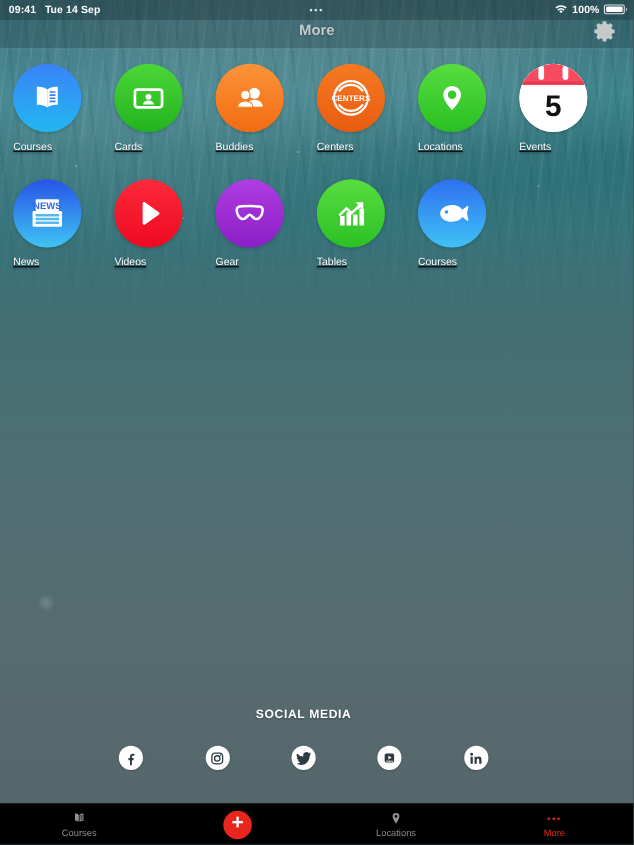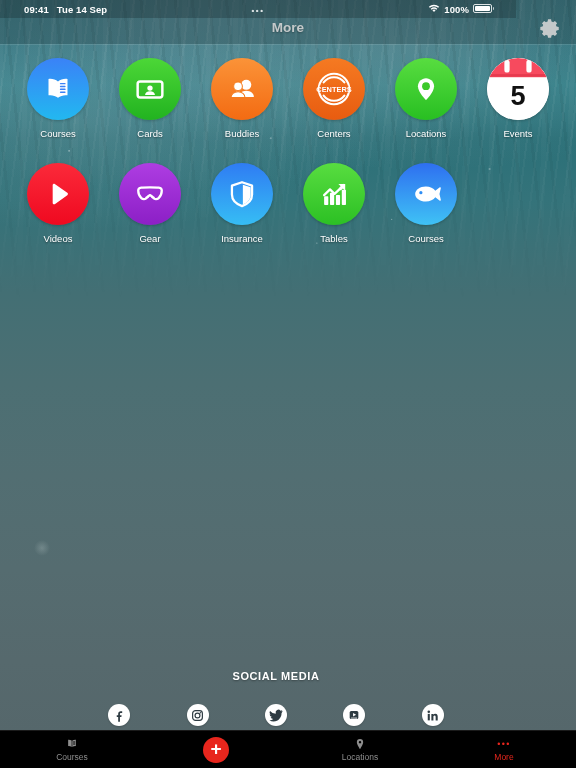--- a/index.html
+++ b/index.html
@@ -59,23 +59,23 @@
   }
   .bg-blob {
     position: absolute; left: 34px; top: 540px; width: 16px; height: 16px;
     border-radius: 50%;
     background: radial-gradient(circle, rgba(190,205,205,0.28) 0%, rgba(190,205,205,0) 70%);
     pointer-events: none;
   }
 
   
   .statusbar {
-    position: absolute; left: 0; top: 0; width: 516px; height: 18px;
+    position: absolute; left: 0; top: 0; width: 576px; height: 18px;
     display: flex; align-items: center;
-    padding: 0 24px;
+    padding: 0 8px;
     color: #ffffff;
     font-size: 9.5px; font-weight: bold;
     letter-spacing: 0.1px;
     background: rgba(20,36,40,0.30);
     z-index: 6;
   }
   .sb-left { display: flex; align-items: center; gap: 8px; }
   .sb-center { position: absolute; left: 0; right: 0; text-align: center; pointer-events: none; }
   .sb-dots { letter-spacing: 1.6px; font-size: 8px; color: #dfe6e8; }
   .sb-right { margin-left: auto; display: flex; align-items: flex-start; gap: 4px; }
@@ -118,39 +118,40 @@
   
   .grid {
     position: absolute; left: 0; top: 58px; width: 576px;
     display: grid;
     grid-template-columns: repeat(6, 1fr);
     row-gap: 24px;
     padding: 0 12px;
     z-index: 3;
   }
   .tile {
-    display: flex; flex-direction: column; align-items: center;
+    display: flex; flex-direction: column; align-items: flex-start;
     cursor: pointer;
+    text-decoration: underline;
   }
   .tile-ico {
     width: 62px; height: 62px; border-radius: 50%;
     display: flex; align-items: center; justify-content: center;
     box-shadow: 0 1px 3px rgba(0,0,0,0.22);
     overflow: hidden;
   }
   .tile-lbl {
     margin-top: 8px;
     color: #ffffff; font-size: 9.5px;
     text-shadow: 0 1px 2px rgba(0,0,0,0.45);
     white-space: nowrap;
   }
 
   
   .social {
-    position: absolute; left: 0; top: 670px; width: 524px;
+    position: absolute; left: 0; top: 644px; width: 524px;
     z-index: 3;
     padding-left: 28px;
   }
   .social-title {
     text-align: center; color: #ffffff;
     font-size: 11px; font-weight: bold; letter-spacing: 0.6px;
     text-shadow: 0 1px 2px rgba(0,0,0,0.35);
   }
   .social-row {
     margin-top: 22px;
@@ -323,20 +324,35 @@
             <rect x="0" y="10.4" width="40" height="1.6" fill="#e63a4e"></rect>
             <rect x="11.2" y="1.2" width="3.4" height="8.2" rx="1.7" fill="#ffffff"></rect>
             <rect x="25.4" y="1.2" width="3.4" height="8.2" rx="1.7" fill="#ffffff"></rect>
           </g>
           <text x="20" y="30.6" text-anchor="middle" fill="#111111" font-family="Liberation Sans, sans-serif" font-size="17.5" font-weight="bold">5</text>
         </svg>
       </div>
       <div class="tile-lbl">Events</div>
     </div>
 
+    <div class="tile">
+      <div class="tile-ico" style="background:linear-gradient(180deg,#2753e8 0%,#3fc4f2 100%);">
+        <svg viewBox="0 0 40 40" width="40" height="40">
+          <rect x="9.4" y="7.2" width="21.2" height="10.6" rx="1" fill="#ffffff"></rect>
+          <text x="20" y="15.6" text-anchor="middle" fill="#2f6ae8" font-family="Liberation Sans, sans-serif" font-size="8.6" font-weight="bold">NEWS</text>
+          <rect x="6.6" y="17.8" width="26.8" height="14.4" rx="1.2" fill="#ffffff"></rect>
+          <g fill="#56b8ef">
+            <rect x="9.2" y="20.6" width="21.6" height="2.2" rx="0.8"></rect>
+            <rect x="9.2" y="24" width="21.6" height="2.2" rx="0.8"></rect>
+            <rect x="9.2" y="27.4" width="21.6" height="2.2" rx="0.8"></rect>
+          </g>
+        </svg>
+      </div>
+      <div class="tile-lbl">News</div>
+    </div>
 
     <div class="tile">
       <div class="tile-ico" style="background:linear-gradient(180deg,#fb2a3a 0%,#ef0920 100%);">
         <svg viewBox="0 0 40 40" width="38" height="38">
           <path fill="#fff" d="M14.4 10.6c0-1.1 1.2-1.8 2.2-1.2l13.2 9.4c.9.6.9 1.9 0 2.5l-13.2 9.4c-1 .6-2.2-.1-2.2-1.2z"></path>
         </svg>
       </div>
       <div class="tile-lbl">Videos</div>
     </div>
 
@@ -345,29 +361,20 @@
         <svg viewBox="0 0 40 40" width="38" height="38">
           <path fill="none" stroke="#fff" stroke-width="2.4" stroke-linejoin="round" d="M7.6 16.3c0-1.6 1.2-2.6 3.2-2.9 3-.5 15.4-.5 18.4 0 2 .3 3.2 1.3 3.2 2.9 0 3-1.5 6.4-3.3 8.1-1.6 1.5-4.3 1.4-5.7-.3-1-1.2-1.6-2.7-3.4-2.7s-2.4 1.5-3.4 2.7c-1.4 1.7-4.1 1.8-5.7.3-1.8-1.7-3.3-5.1-3.3-8.1z"></path>
           <path fill="none" stroke="#fff" stroke-width="1.1" d="M20 20.9c-.9 1.3-1.7 2.6-2.6 3.4"></path>
           <path fill="none" stroke="#fff" stroke-width="1.1" d="M20 20.9c.9 1.3 1.7 2.6 2.6 3.4"></path>
           <path fill="none" stroke="#fff" stroke-width="0.9" d="M20 20.6c-1.3 1.4-2.5 2.7-3.9 3.6M20 20.6c1.3 1.4 2.5 2.7 3.9 3.6M20 20.6c-1.9 1.4-3.5 2.6-5.3 3.2M20 20.6c1.9 1.4 3.5 2.6 5.3 3.2"></path>
         </svg>
       </div>
       <div class="tile-lbl">Gear</div>
     </div>
 
-    <div class="tile">
-      <div class="tile-ico" style="background:linear-gradient(180deg,#2f7cf3 0%,#36bdf4 100%);">
-        <svg viewBox="0 0 40 40" width="38" height="38">
-          <path fill="none" stroke="#fff" stroke-width="2.4" stroke-linejoin="round" d="M20 7.6l10.6 3.6v9.4c0 6-4.6 10-10.6 12.2-6-2.2-10.6-6.2-10.6-12.2v-9.4z"></path>
-          <path fill="#fff" d="M20.9 10.2l8.2 2.7v7.8c0 5-3.6 8.4-8.2 10.3z"></path>
-        </svg>
-      </div>
-      <div class="tile-lbl">Insurance</div>
-    </div>
 
     <div class="tile">
       <div class="tile-ico" style="background:linear-gradient(180deg,#58dd40 0%,#2cc024 100%);">
         <svg viewBox="0 0 40 40" width="38" height="38">
           <g fill="#fff">
             <rect x="9.6" y="22.4" width="4.4" height="9.2" rx="0.8"></rect>
             <rect x="15.8" y="18.6" width="4.4" height="13" rx="0.8"></rect>
             <rect x="22" y="21" width="4.4" height="10.6" rx="0.8"></rect>
             <rect x="28.2" y="15.4" width="4.4" height="16.2" rx="0.8"></rect>
           </g>

